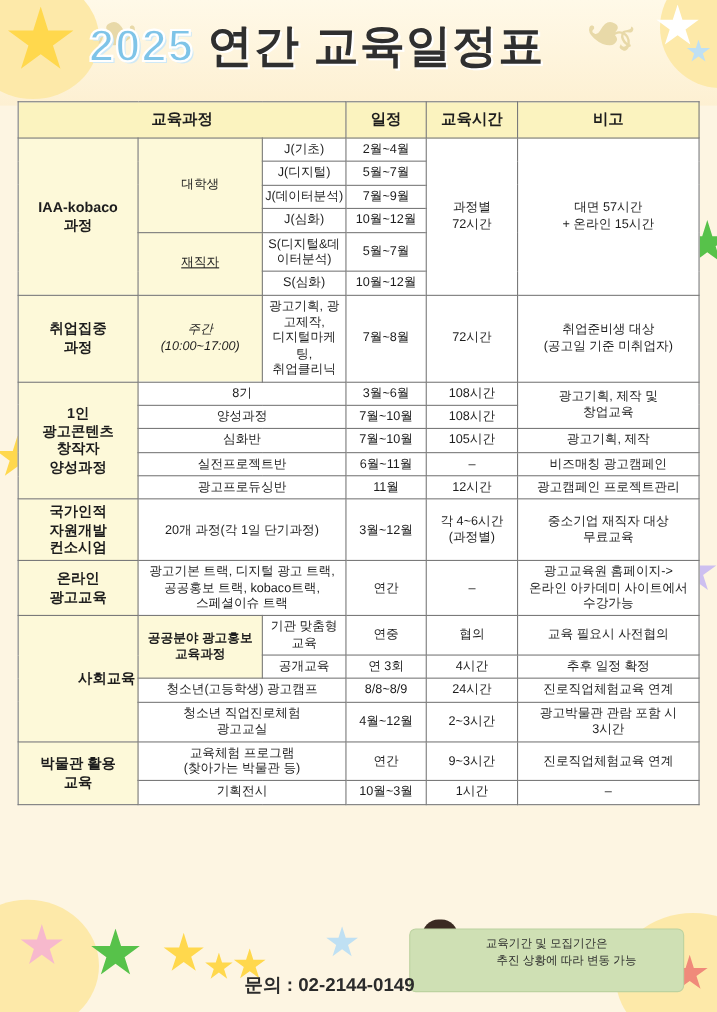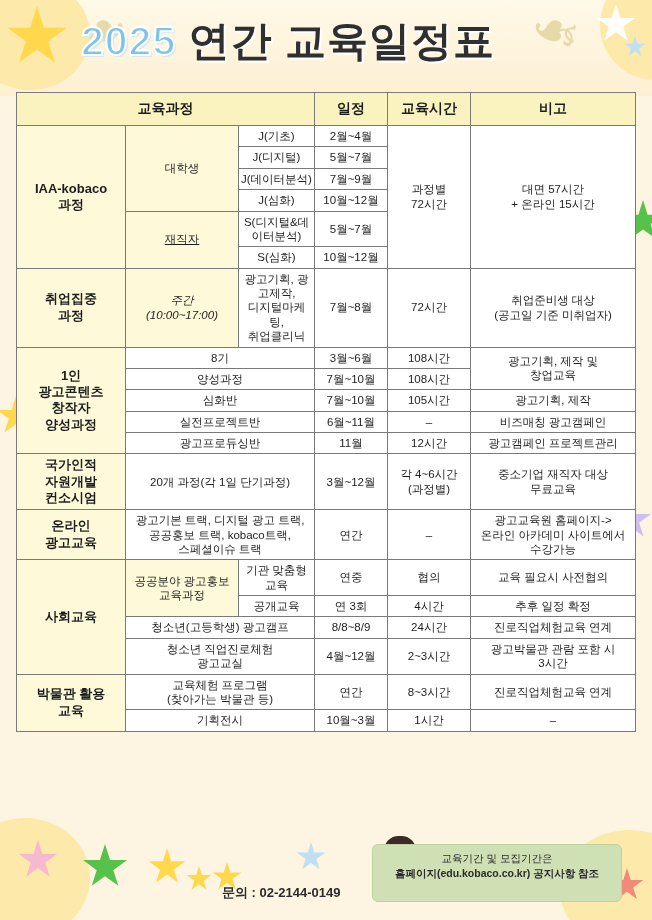--- a/index.html
+++ b/index.html
@@ -74,21 +74,21 @@
     position:absolute;left:372px;top:844px;width:248px;height:56px;
     background:#cfe0b4;border-radius:6px;
     border:1px solid #bcd2a0;
   }
   .footer-note .ln{
     text-align:center;font-size:10.5px;color:#2b2b2b;line-height:1.45;
   }
   .footer-note .ln.b{font-weight:bold;}
   .inquiry{
     position:absolute;left:222px;top:884px;
-    font-size:13px;font-weight:bold;color:#2b2b2b;
+    font-size:17px;font-weight:bold;color:#2b2b2b;
   }
   .boy{
     position:absolute;left:378px;top:836px;width:44px;height:46px;
   }
   .boy .hair{position:absolute;left:6px;top:0;width:32px;height:20px;background:#3b2b22;border-radius:16px 16px 6px 6px;}
   .boy .face{position:absolute;left:8px;top:10px;width:28px;height:24px;background:#f6d3ae;border-radius:50%;}
   .boy .eye{position:absolute;top:20px;width:4px;height:5px;background:#2b1d15;border-radius:50%;}
   .boy .eye.l{left:15px;} .boy .eye.r{left:25px;}
   .boy .body{position:absolute;left:4px;top:32px;width:36px;height:14px;background:#5a7f45;border-radius:10px 10px 4px 4px;}
 </style>
@@ -209,22 +209,22 @@
         <td class="white" rowspan="1" colspan="1">중소기업 재직자 대상<br>무료교육</td>
       </tr>
       <tr>
         <td class="cat" rowspan="1" colspan="1" style="width: 104px;">온라인<br>광고교육</td>
         <td class="white" rowspan="1" colspan="2">광고기본 트랙, 디지털 광고 트랙,<br>공공홍보 트랙, kobaco트랙,<br>스페셜이슈 트랙</td>
         <td class="white" rowspan="1" colspan="1">연간</td>
         <td class="white" rowspan="1" colspan="1">–</td>
         <td class="white" rowspan="1" colspan="1">광고교육원 홈페이지-&gt;<br>온라인 아카데미 사이트에서<br>수강가능</td>
       </tr>
       <tr>
-        <td class="cat" rowspan="4" colspan="1" style="width: 104px;">사회교육</td>
-        <td class="sub" rowspan="2" colspan="1" style="width: 108px;">공공분야 광고홍보<br>교육과정</td>
+        <td class="cat" rowspan="4" colspan="1" style="width: 104px; text-align: right;">사회교육</td>
+        <td class="sub" rowspan="2" colspan="1" style="width: 108px; font-weight: bold;">공공분야 광고홍보<br>교육과정</td>
         <td class="white" rowspan="1" colspan="1">기관 맞춤형 교육</td>
         <td class="white" rowspan="1" colspan="1">연중</td>
         <td class="white" rowspan="1" colspan="1">협의</td>
         <td class="white" rowspan="1" colspan="1">교육 필요시 사전협의</td>
       </tr>
       <tr>
         <td class="white" rowspan="1" colspan="1">공개교육</td>
         <td class="white" rowspan="1" colspan="1">연 3회</td>
         <td class="white" rowspan="1" colspan="1">4시간</td>
         <td class="white" rowspan="1" colspan="1">추후 일정 확정</td>
@@ -238,21 +238,21 @@
       <tr>
         <td class="white" rowspan="1" colspan="2">청소년 직업진로체험<br>광고교실</td>
         <td class="white" rowspan="1" colspan="1">4월~12월</td>
         <td class="white" rowspan="1" colspan="1">2~3시간</td>
         <td class="white" rowspan="1" colspan="1">광고박물관 관람 포함 시<br>3시간</td>
       </tr>
       <tr>
         <td class="cat" rowspan="2" colspan="1" style="width: 104px;">박물관 활용<br>교육</td>
         <td class="white" rowspan="1" colspan="2">교육체험 프로그램<br>(찾아가는 박물관 등)</td>
         <td class="white" rowspan="1" colspan="1">연간</td>
-        <td class="white" rowspan="1" colspan="1">8~3시간</td>
+        <td class="white" rowspan="1" colspan="1">9~3시간</td>
         <td class="white" rowspan="1" colspan="1">진로직업체험교육 연계</td>
       </tr>
       <tr>
         <td class="white" rowspan="1" colspan="2">기획전시</td>
         <td class="white" rowspan="1" colspan="1">10월~3월</td>
         <td class="white" rowspan="1" colspan="1">1시간</td>
         <td class="white" rowspan="1" colspan="1">–</td>
       </tr>
     </tbody>
 </table>
@@ -260,16 +260,16 @@
 <div class="boy">
   <div class="hair"></div>
     <div class="face"></div>
   <div class="eye l"></div>
     <div class="eye r"></div>
   <div class="body"></div>
 </div>
 
 <div class="footer-note">
   <div class="ln" style="margin-top:6px;">교육기간 및 모집기간은</div>
-  <div class="ln b">홈페이지(edu.kobaco.co.kr) 공지사항 참조</div>
+  <div class="ln" style="padding-left:36px;">추진 상황에 따라 변동 가능</div>
 </div>
 
 <div class="inquiry">문의 : 02-2144-0149</div>
 
 </body></html>

